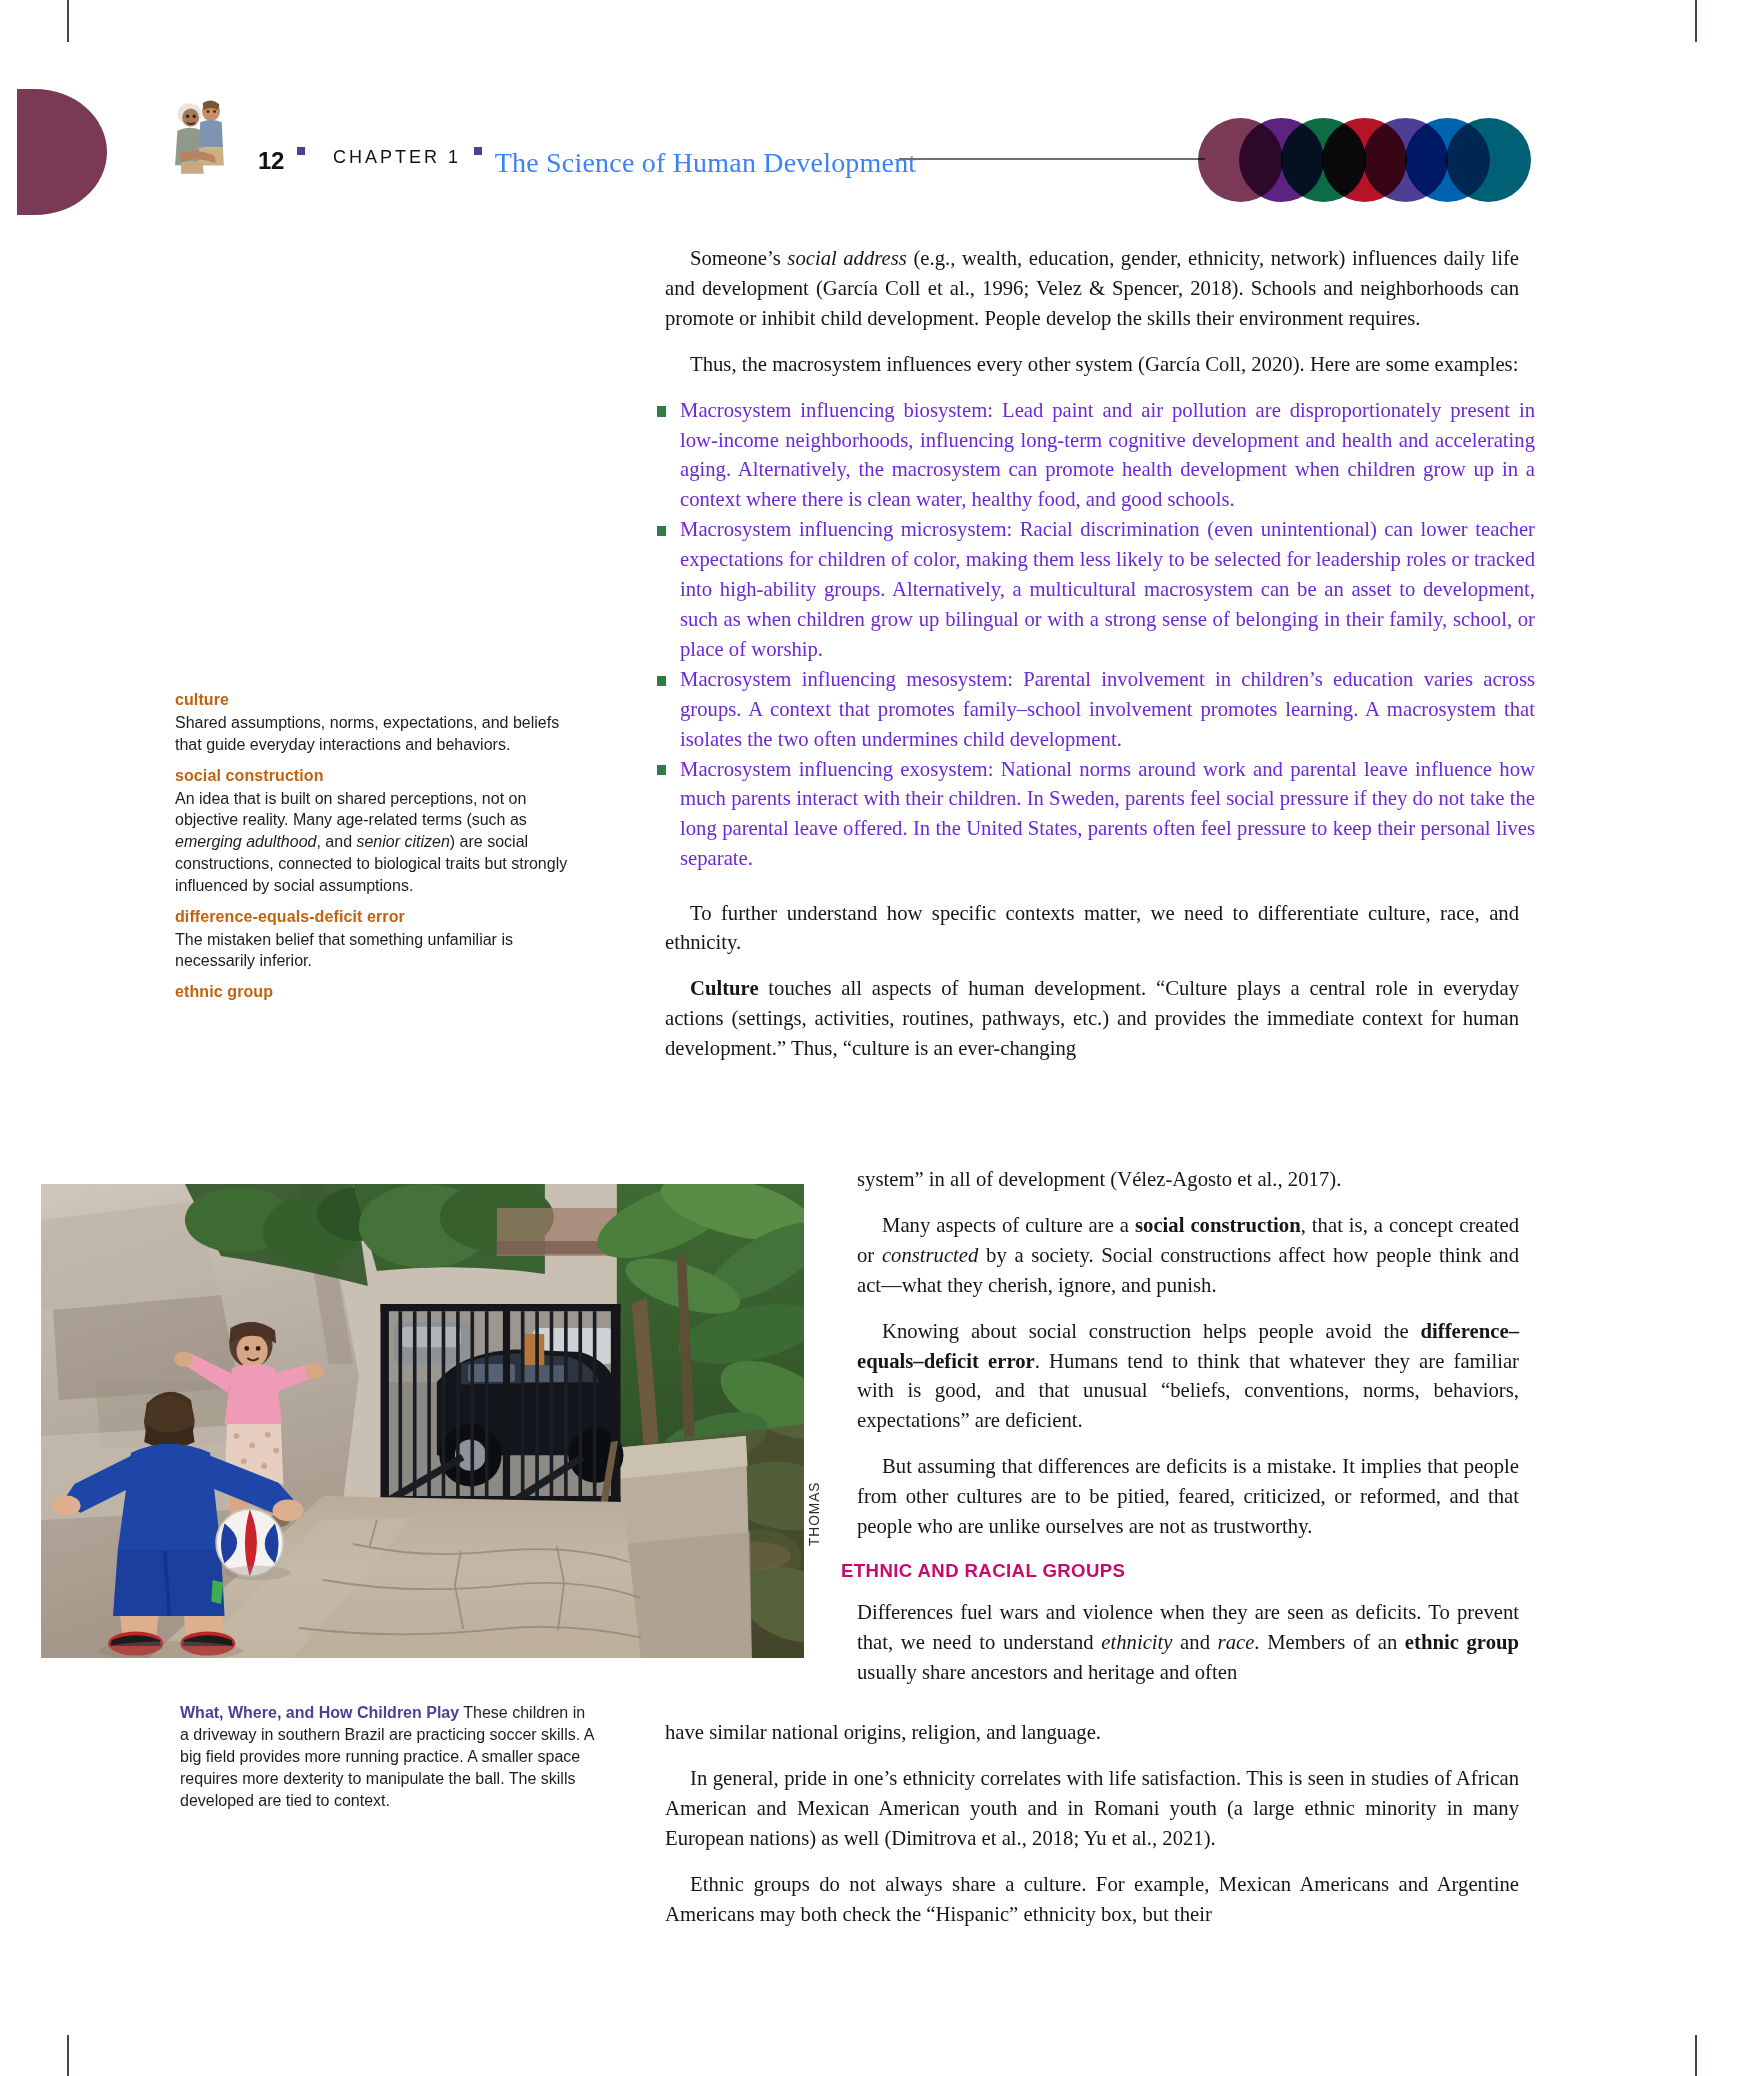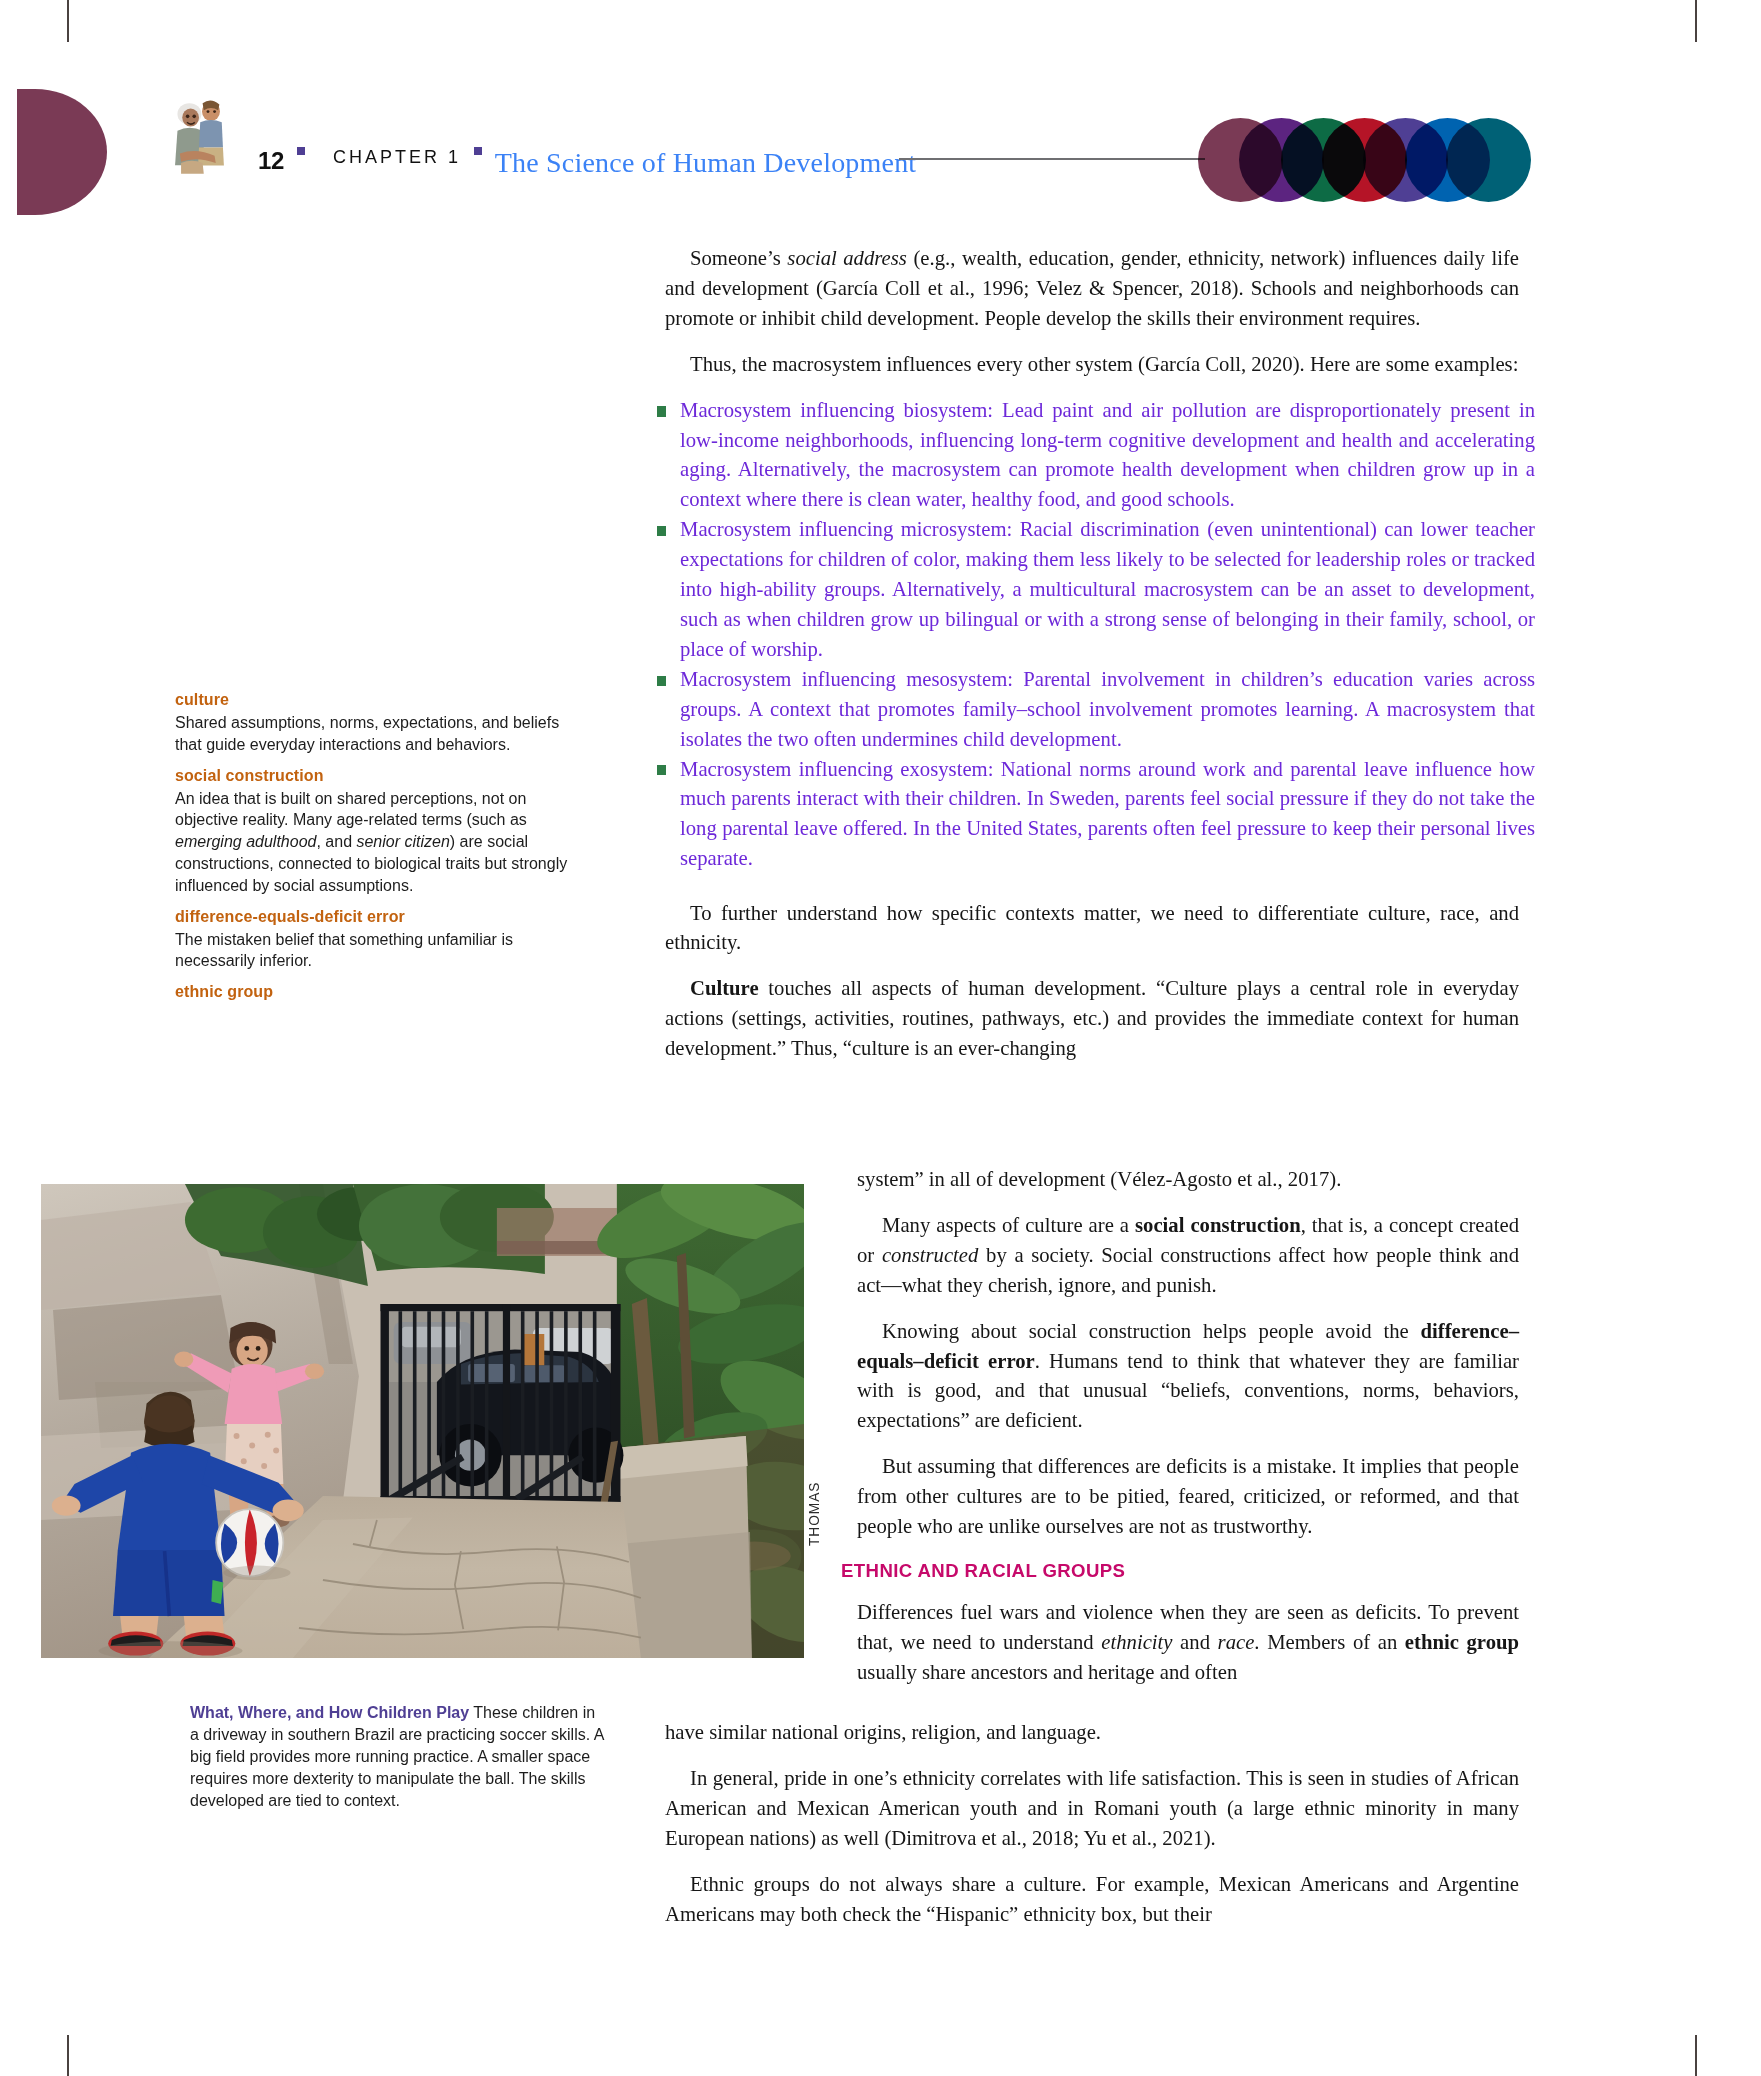--- a/index.html
+++ b/index.html
@@ -164,21 +164,21 @@
     font-family: "Liberation Sans", sans-serif;
     font-size: 13.8px;
     letter-spacing: 0.9px;
     color: #2b2b2b;
     transform: rotate(-90deg);
     transform-origin: left top;
     white-space: nowrap;
   }
   .caption-block {
     position: absolute;
-    left: 190px;
+    left: 180px;
     top: 1702px;
     width: 414px;
     font-family: "Liberation Sans", sans-serif;
     font-size: 16px;
     line-height: 1.37;
     color: #1d1d1d;
   }
   .caption-title {
     color: #4f3f94;
     font-weight: bold;

